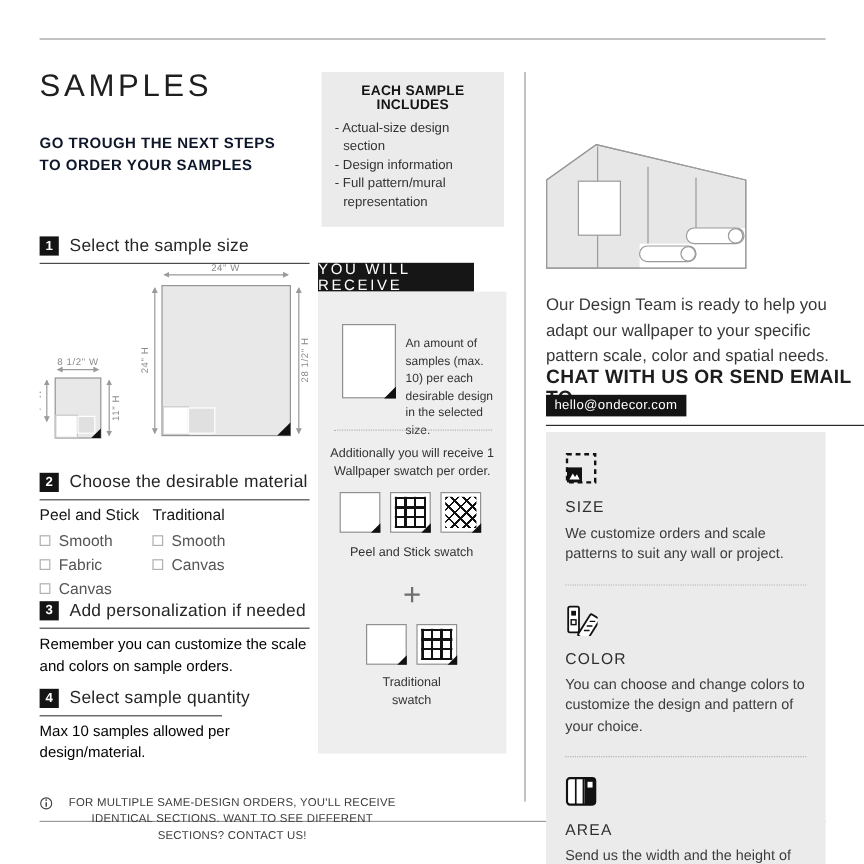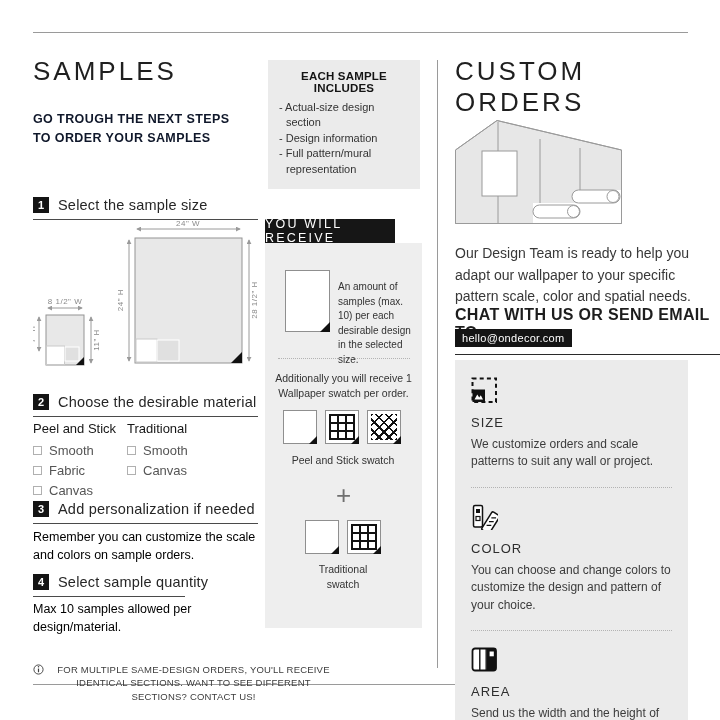--- a/index.html
+++ b/index.html
@@ -230,21 +230,20 @@
     <div class="swatch">
         <span class="fold sm"></span>
       </div>
     <div class="swatch">
         <span class="pattern grid"></span>
         <span class="fold sm"></span>
       </div>
   </div>
   <div class="abs swatch-label" style="left:303px; top:562px; width:80px;">Traditional swatch</div>
 
-  <div class="abs big-title" style="left:455px; top:56px;">CUSTOM ORDERS</div>
 
   <svg class="abs" style="left:455px; top:113px;" width="233" height="120" viewBox="0 0 233 120">
     <polygon points="0.5,110.5 0.5,37 42,7.5 166.5,37 166.5,110.5" fill="#e7e7e7" stroke="#9a9a9a" stroke-linejoin="round"></polygon>
     <rect x="78" y="90" width="88" height="20" fill="#ffffff"></rect>
     <rect x="125" y="77" width="41" height="33" fill="#ffffff"></rect>
     <polygon points="0.5,110.5 0.5,37 42,7.5 166.5,37 166.5,110.5" fill="none" stroke="#9a9a9a" stroke-linejoin="round"></polygon>
     <line x1="43" y1="9" x2="43" y2="110" stroke="#9a9a9a"></line>
     <line x1="85" y1="26" x2="85" y2="90" stroke="#9a9a9a"></line>
     <line x1="125" y1="35" x2="125" y2="77" stroke="#9a9a9a"></line>
     <rect x="27" y="38" width="35" height="45" fill="#ffffff" stroke="#9a9a9a"></rect>

